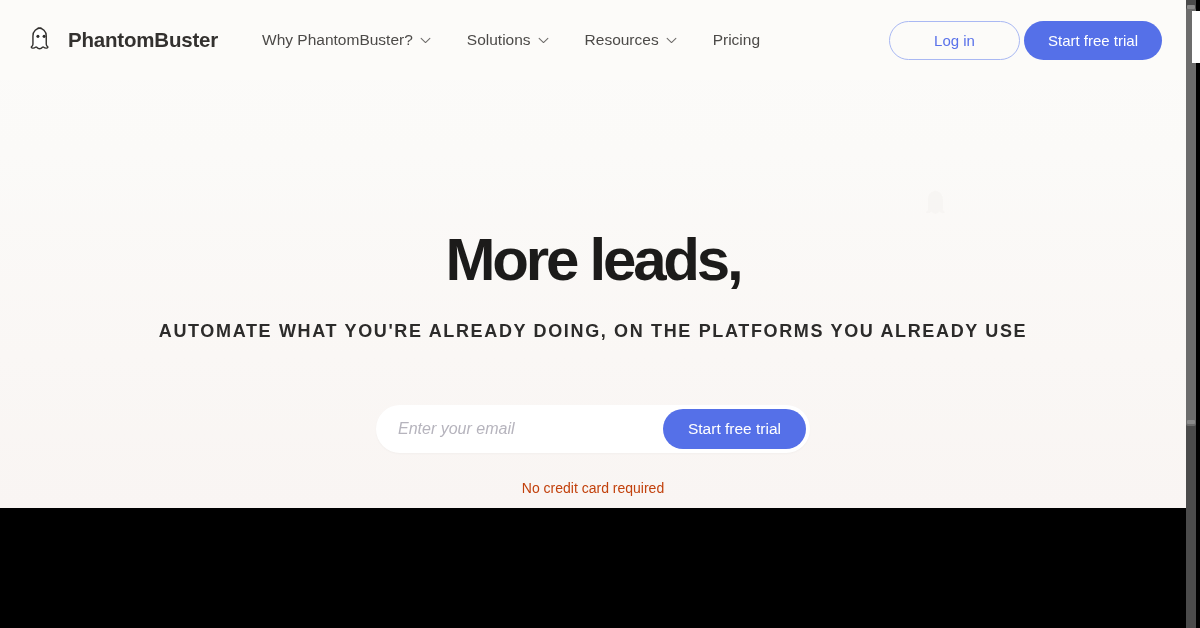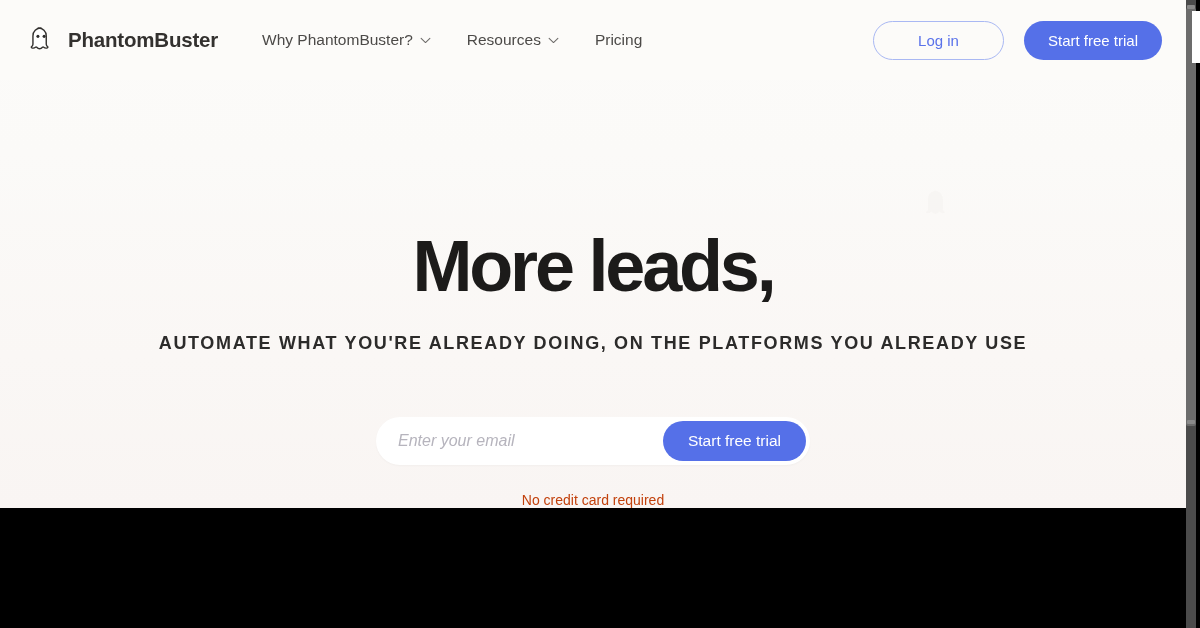--- a/index.html
+++ b/index.html
@@ -82,21 +82,21 @@
   .chev {
     display: block;
     width: 11px; height: 7px;
     flex: 0 0 auto;
   }
 
   .header-actions {
     margin-left: auto;
     display: flex;
     align-items: center;
-    gap: 20px;
+    gap: 4px;
   }
   .btn-login {
     font-size: 15px;
     color: #5a72ea;
     background: transparent;
     border: 1px solid #a9b8f3;
     border-radius: 999px;
     padding: 11px 44px;
     cursor: pointer;
     font-family: inherit;
@@ -130,21 +130,21 @@
     left: 920px;
     top: 103px;
     width: 34px;
     height: 42px;
     opacity: 0.55;
   }
 
   .headline {
     margin-top: 151px;
     text-align: center;
-    font-size: 72px;
+    font-size: 60px;
     line-height: 0.98;
     font-weight: bold;
     letter-spacing: -3.2px;
     color: #1c1b1a;
   }
   .headline .hl-blue {
     display: block;
     color: #5571ec;
   }
 
@@ -294,20 +294,28 @@
 
       <div class="nav-item">
         <span>Why PhantomBuster?</span>
         <span>
           <svg class="chev" viewBox="0 0 12 8" fill="none" xmlns="http://www.w3.org/2000/svg">
             <path d="M1 1.5 6 6.3 11 1.5" stroke="#6c6a68" stroke-width="1.2" stroke-linecap="round" stroke-linejoin="round"></path>
           </svg>
         </span>
       </div>
 
+      <div class="nav-item">
+        <span>Solutions</span>
+        <span>
+          <svg class="chev" viewBox="0 0 12 8" fill="none" xmlns="http://www.w3.org/2000/svg">
+            <path d="M1 1.5 6 6.3 11 1.5" stroke="#6c6a68" stroke-width="1.2" stroke-linecap="round" stroke-linejoin="round"></path>
+          </svg>
+        </span>
+      </div>
 
       <div class="nav-item">
         <span>Resources</span>
         <span>
           <svg class="chev" viewBox="0 0 12 8" fill="none" xmlns="http://www.w3.org/2000/svg">
             <path d="M1 1.5 6 6.3 11 1.5" stroke="#6c6a68" stroke-width="1.2" stroke-linecap="round" stroke-linejoin="round"></path>
           </svg>
         </span>
       </div>
 

